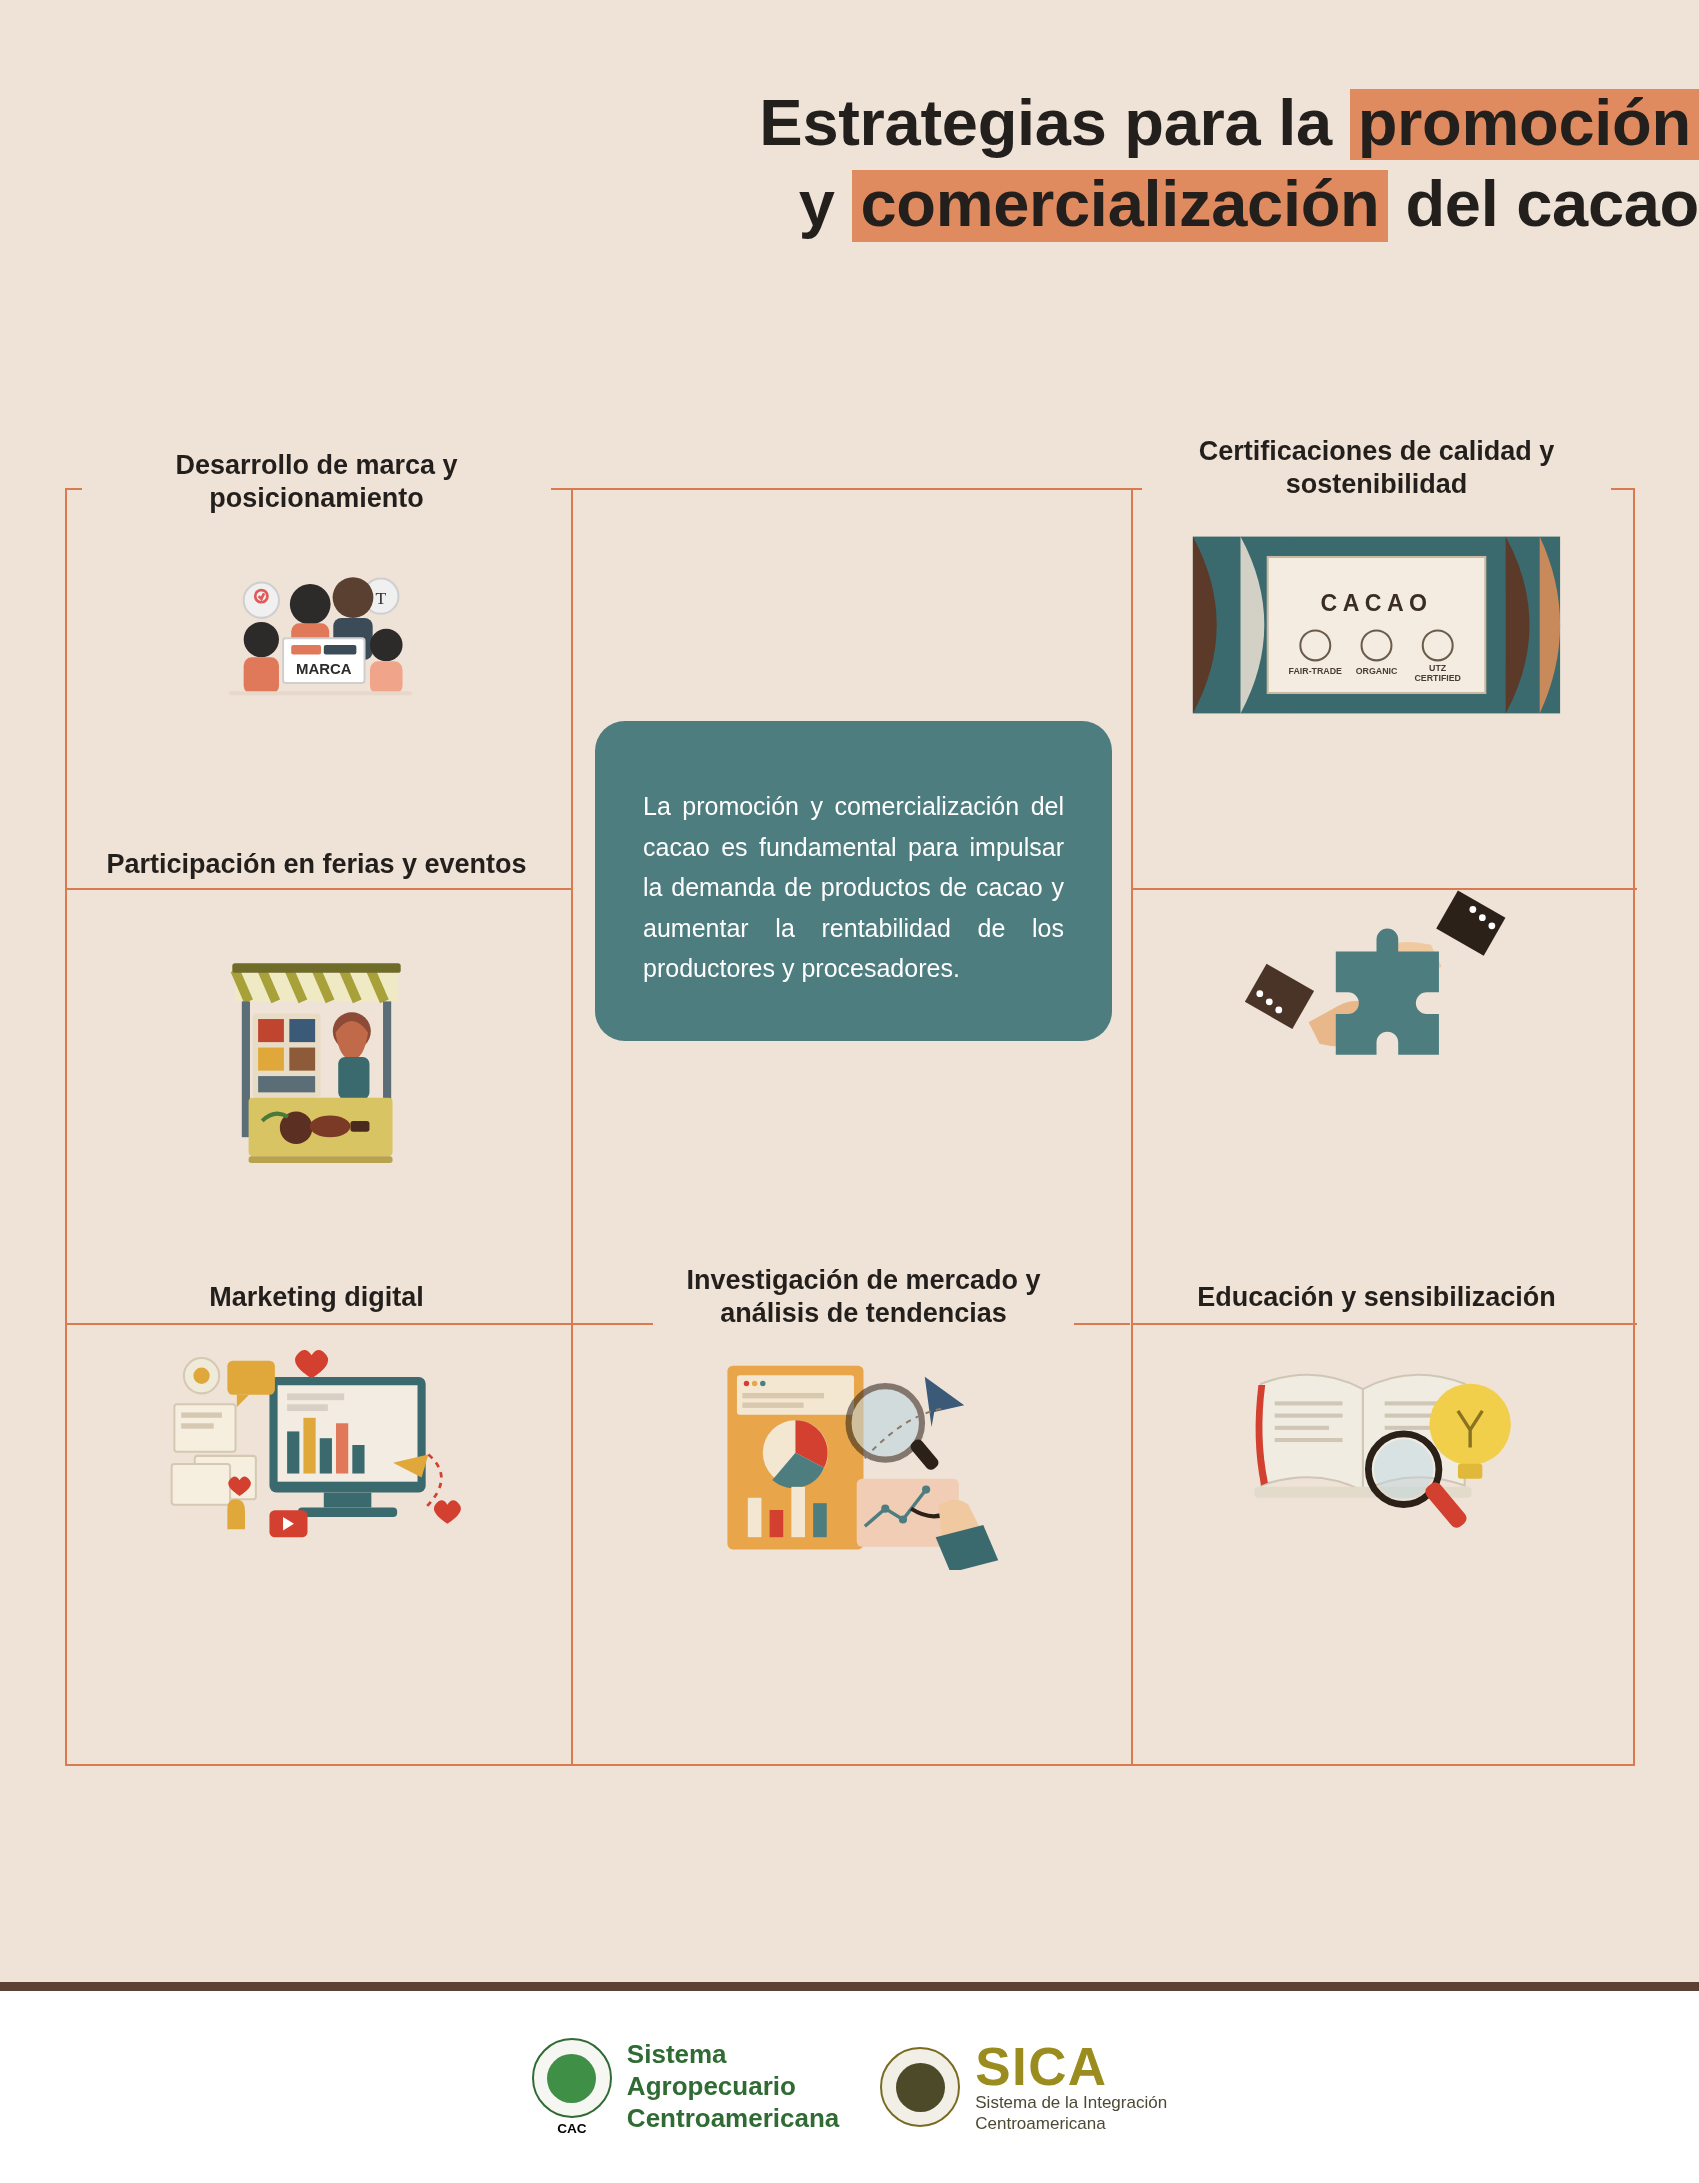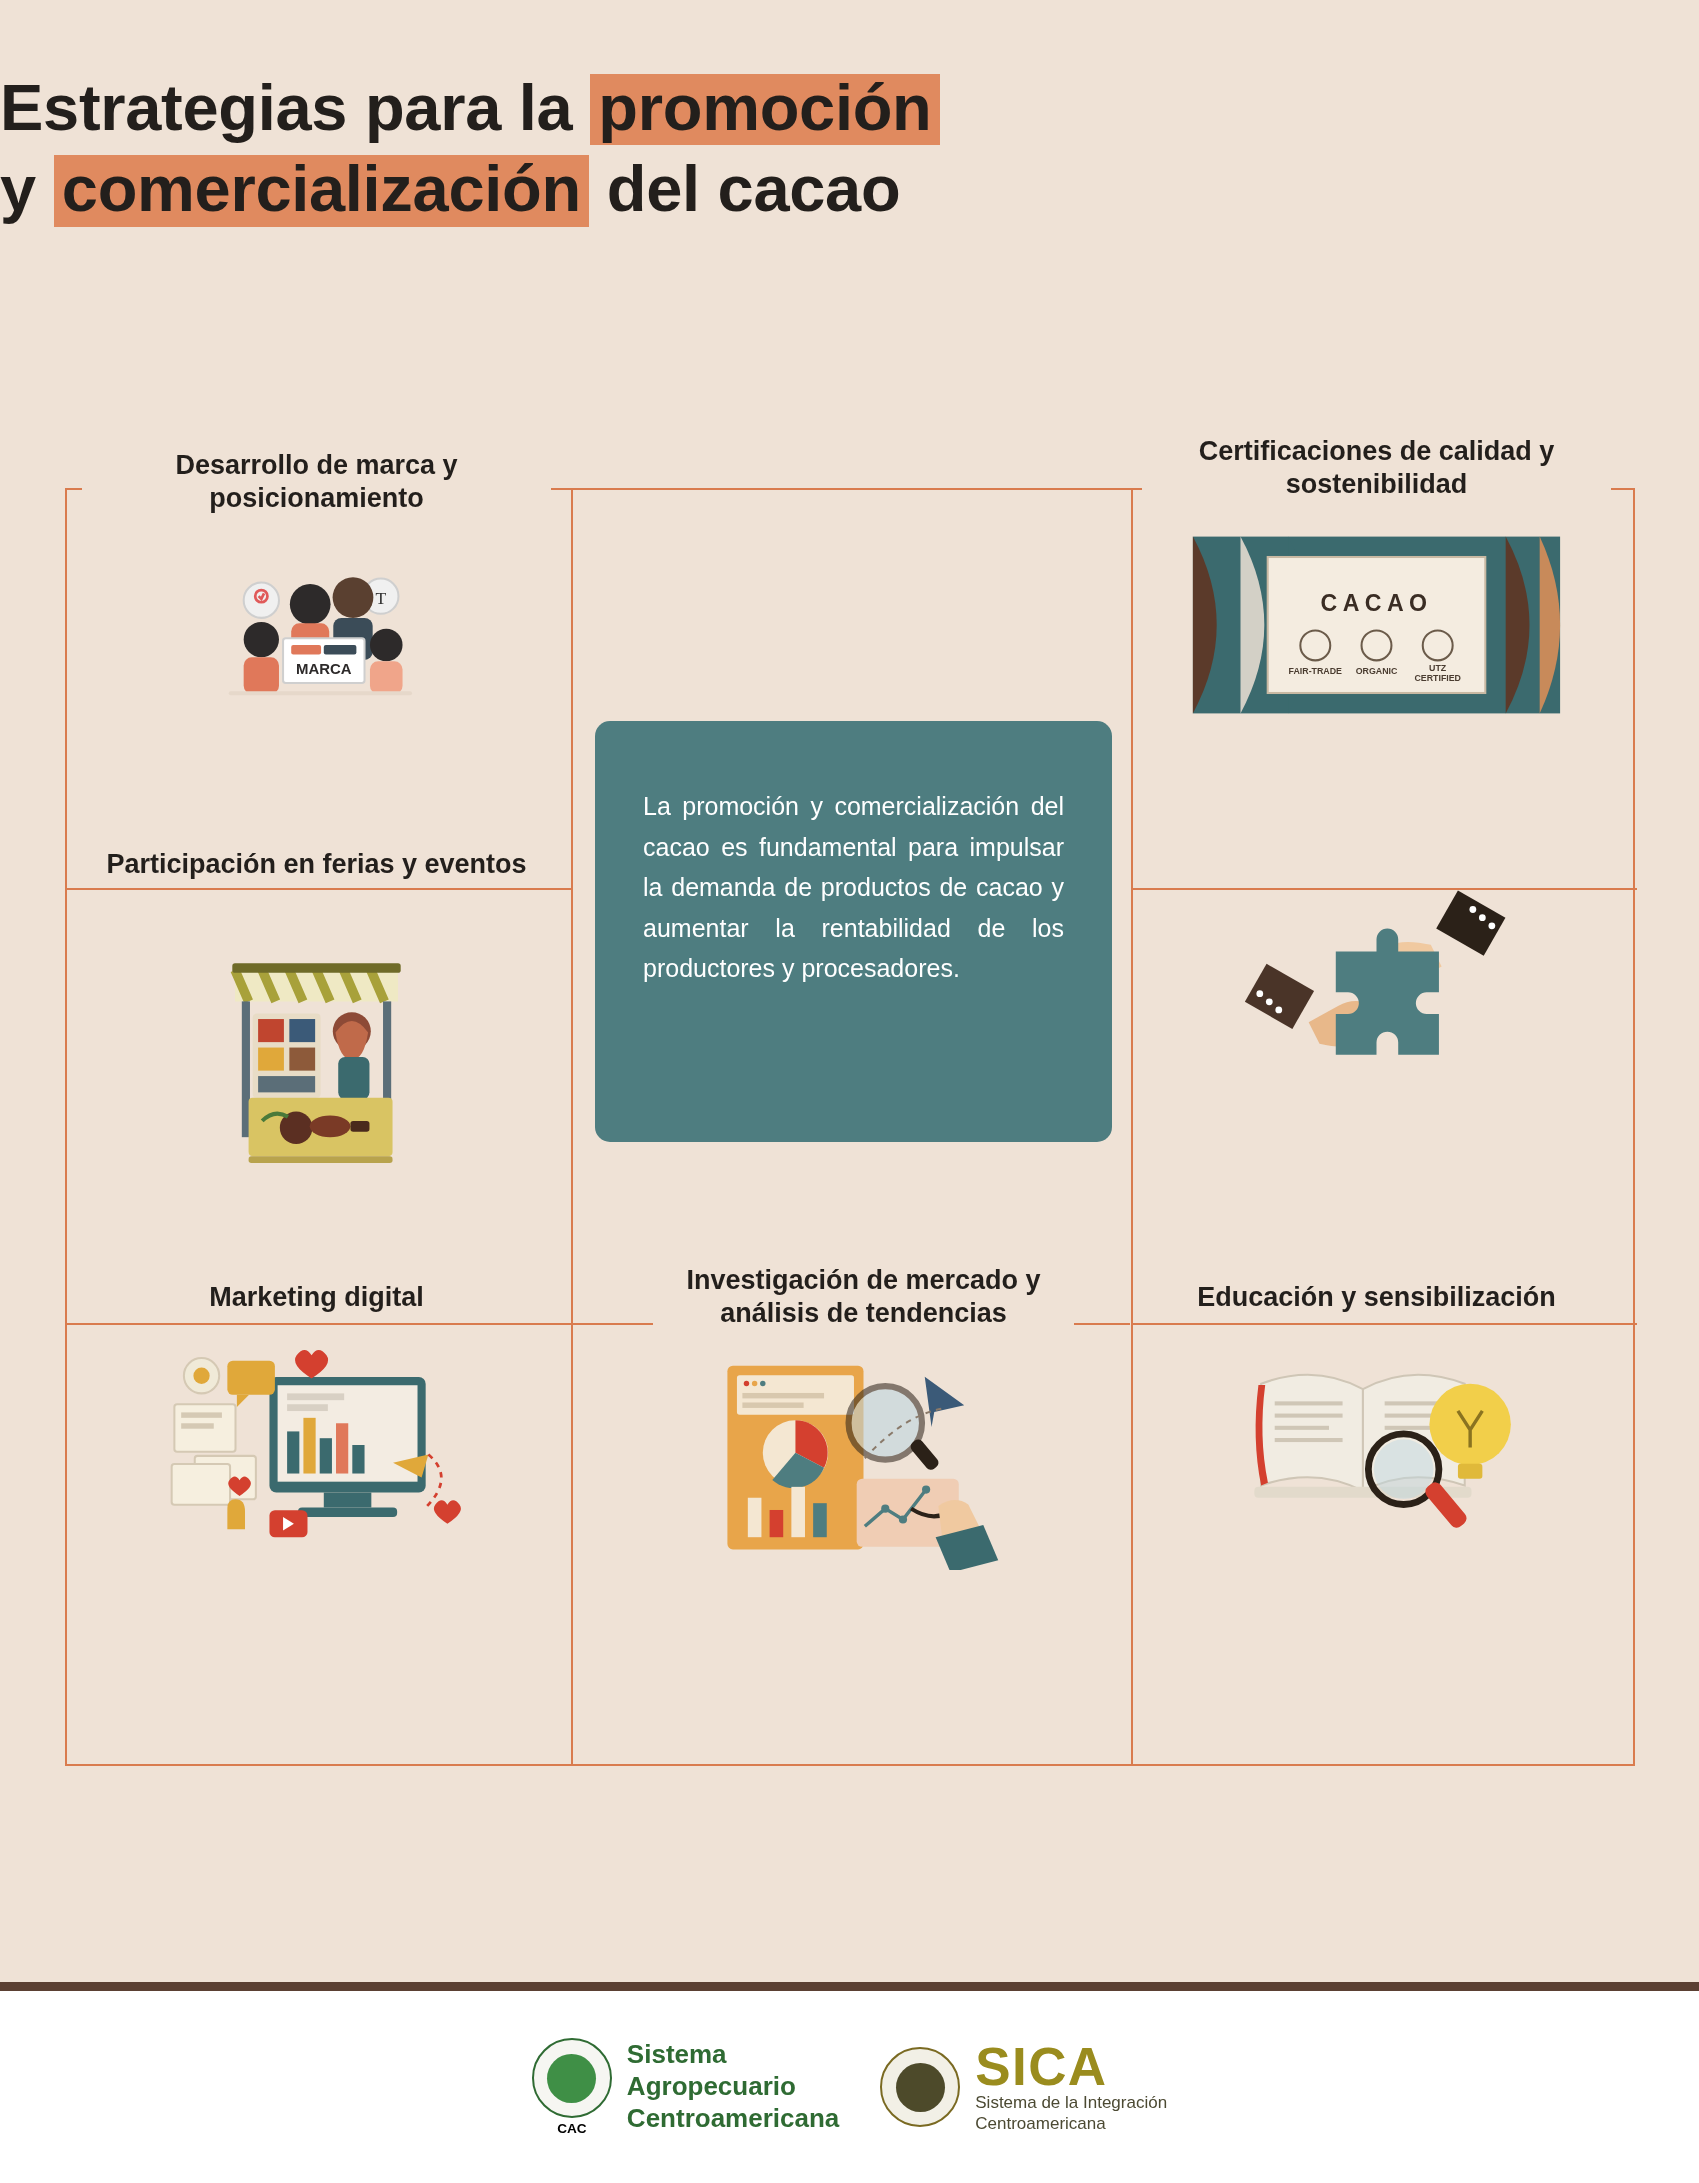--- a/index.html
+++ b/index.html
@@ -11,24 +11,24 @@
     width: 1699px;
     height: 2183px;
     position: relative;
     font-family: "Liberation Sans", sans-serif;
     overflow: hidden;
   }
 
   
   .title-block {
     position: absolute;
-    top: 67px;
+    top: 82px;
     left: 0;
     width: 100%;
-    text-align: left;
+    text-align: right;
   }
   .title-line {
     font-size: 65px;
     font-weight: bold;
     color: #231f1c;
     letter-spacing: -0.3px;
     line-height: 1.25;
     white-space: nowrap;
   }
   .hl {
@@ -100,23 +100,23 @@
   .c-allies   { left: 1142px; top: 848px; width: 469px; }
   .c-edu      { left: 1142px; top: 1281px; width: 469px; }
   .c-research { left: 653px;  top: 1264px; width: 421px; }
 
   
   .center-card {
     position: absolute;
     left: 595px;
     top: 721px;
     width: 517px;
-    height: 421px;
+    height: 320px;
     background: #4e7d80;
-    border-radius: 15px;
+    border-radius: 30px;
     box-sizing: border-box;
     padding: 65px 48px;
     z-index: 8;
   }
   .center-text {
     color: #ffffff;
     font-size: 25px;
     line-height: 1.62;
     text-align: justify;
   }

